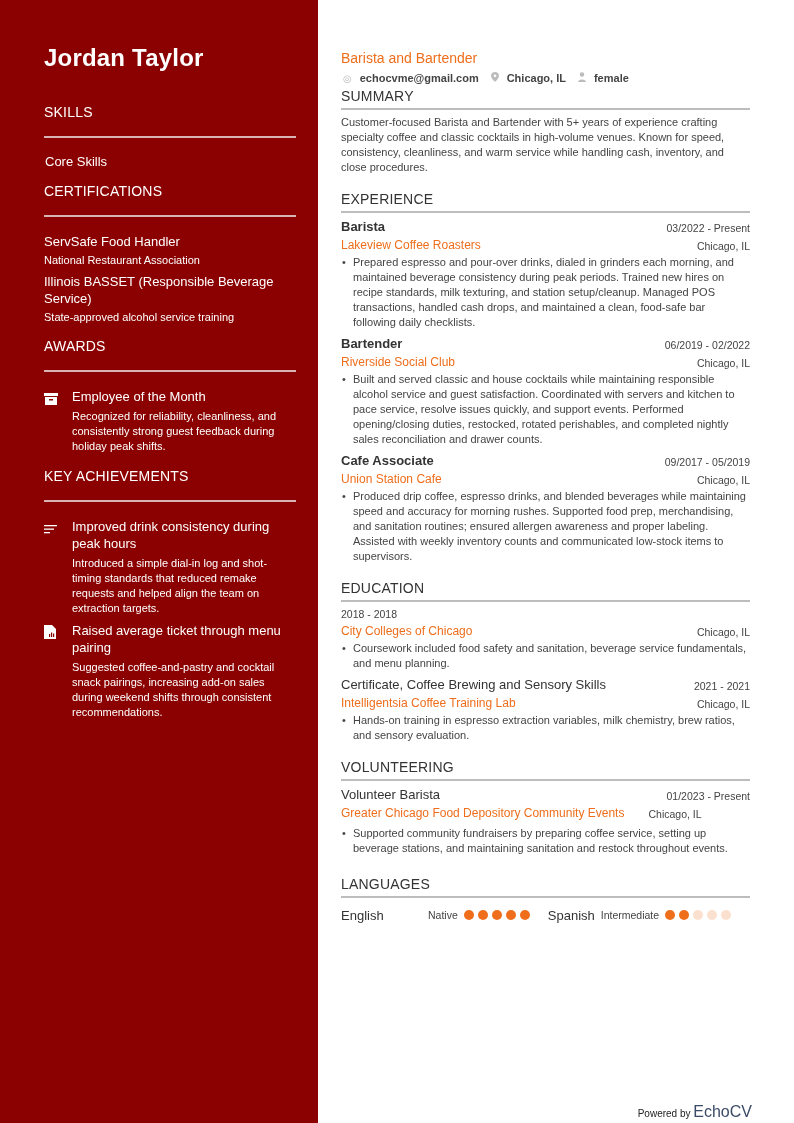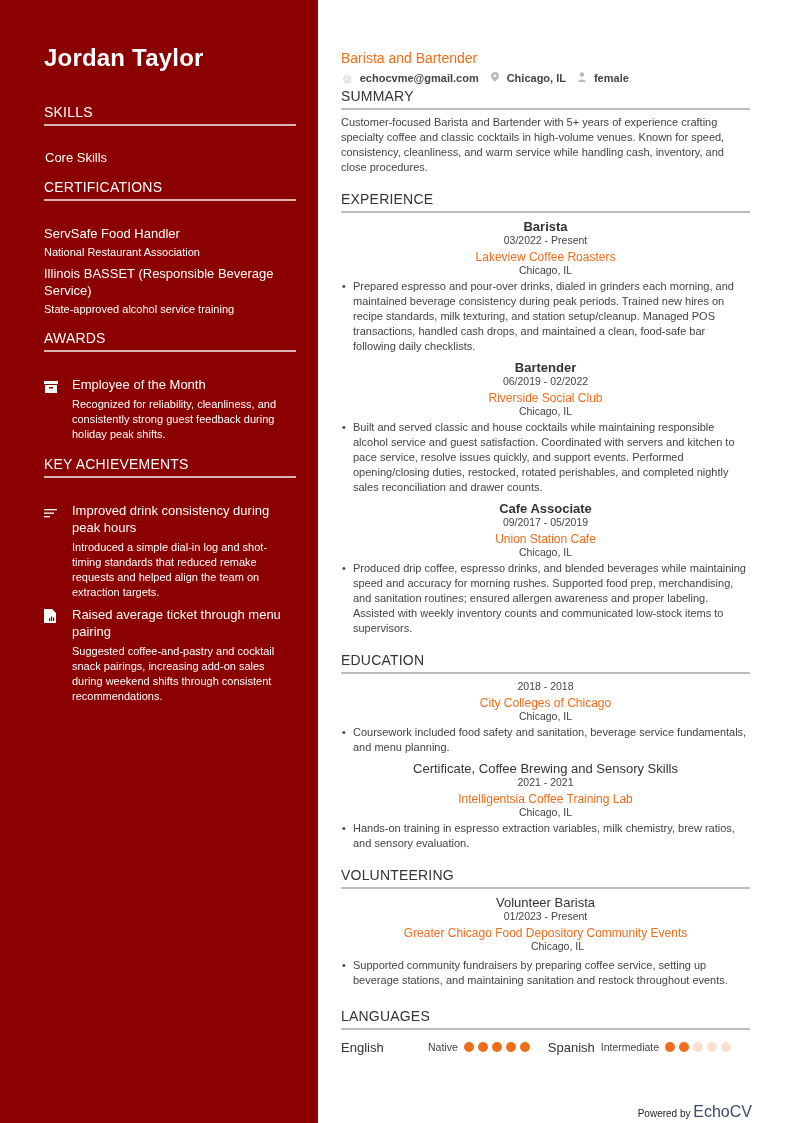--- a/index.html
+++ b/index.html
@@ -2,40 +2,40 @@
 <html><head>
 <meta charset="utf-8">
 <style>
   * { box-sizing: border-box; margin: 0; padding: 0; }
   html, body { width: 794px; height: 1123px; background: #ffffff; }
   body { font-family: "Liberation Sans", "DejaVu Sans", sans-serif; position: relative; overflow: hidden; color: #333; }
 
   .sidebar { position: absolute; left: 0; top: 0; width: 318px; height: 1123px; background: #8b0000; color: #fff; padding: 44px 22px 0 44px; }
   .name { font-size: 24px; font-weight: bold; letter-spacing: 0.2px; line-height: 28px; margin-bottom: 32px; }
   .s-section { margin-bottom: 14px; }
-  .s-title { font-size: 14px; line-height: 16px; padding-bottom: 4px; border-bottom: 2px solid #d9b3b3; margin-bottom: 24px; letter-spacing: 0.2px; }
+  .s-title { font-size: 14px; line-height: 16px; padding-bottom: 16px; border-bottom: 2px solid #d9b3b3; margin-bottom: 16px; letter-spacing: 0.2px; }
   .core-label { font-size: 13px; margin: 3px 0 3px 1px; }
   .chips { display: flex; flex-wrap: wrap; gap: 8px 8px; margin-left: 1px; }
   .chip { border: 1px solid #fff; font-size: 11px; font-weight: bold; padding: 5px 12px; line-height: 13px; }
   .cert-name { font-size: 13px; line-height: 17px; margin-top: 6px; }
   .cert-org { font-size: 11px; margin-top: 3px; line-height: 14px; }
   .icon-item { display: flex; margin-top: 6px; }
   .icon-col { width: 28px; flex: none; padding-top: 3px; }
   .item-title { font-size: 13px; line-height: 17px; }
   .item-desc { font-size: 11px; line-height: 15px; margin-top: 4px; }
 
   .main { position: absolute; left: 341px; top: 50px; width: 409px; }
   .role { color: #ee6e1c; font-size: 14px; line-height: 16px; }
   .contact { display: flex; align-items: center; font-size: 11px; font-weight: bold; color: #444; margin-top: 6px; gap: 4px; }
   .contact .ci { color: #bbb; font-size: 10px; margin: 0 4px 0 2px; }
   .m-section { margin-top: 16px; }
   .m-title { font-size: 14px; color: #333; padding-bottom: 4px; border-bottom: 2px solid #bdbdbd; letter-spacing: 0.2px; }
   .summary { font-size: 11px; line-height: 15px; color: #444; margin-top: 5px; }
   .entry { margin-top: 6px; }
-  .row { display: flex; justify-content: space-between; align-items: center; flex-direction: column; }
+  .row { display: flex; justify-content: space-between; align-items: flex-end; }
   .job { font-size: 13px; font-weight: bold; color: #333; }
   .job.light { font-weight: normal; }
   .date { font-size: 10.5px; color: #444; }
   .org { color: #ee6e1c; font-size: 12px; margin-top: 4px; }
   .loc { font-size: 10.5px; color: #444; }
   .bullets { font-size: 11px; line-height: 15px; color: #444; margin-top: 3px; padding-left: 12px; position: relative; }
   .bullets::before { content: "•"; position: absolute; left: 1px; top: 0; }
   .lang-row { display: flex; align-items: center; margin-top: 8px; }
   .lang-name { font-size: 13px; color: #333; }
   .lang-level { font-size: 10.5px; color: #444; margin-right: 6px; }

